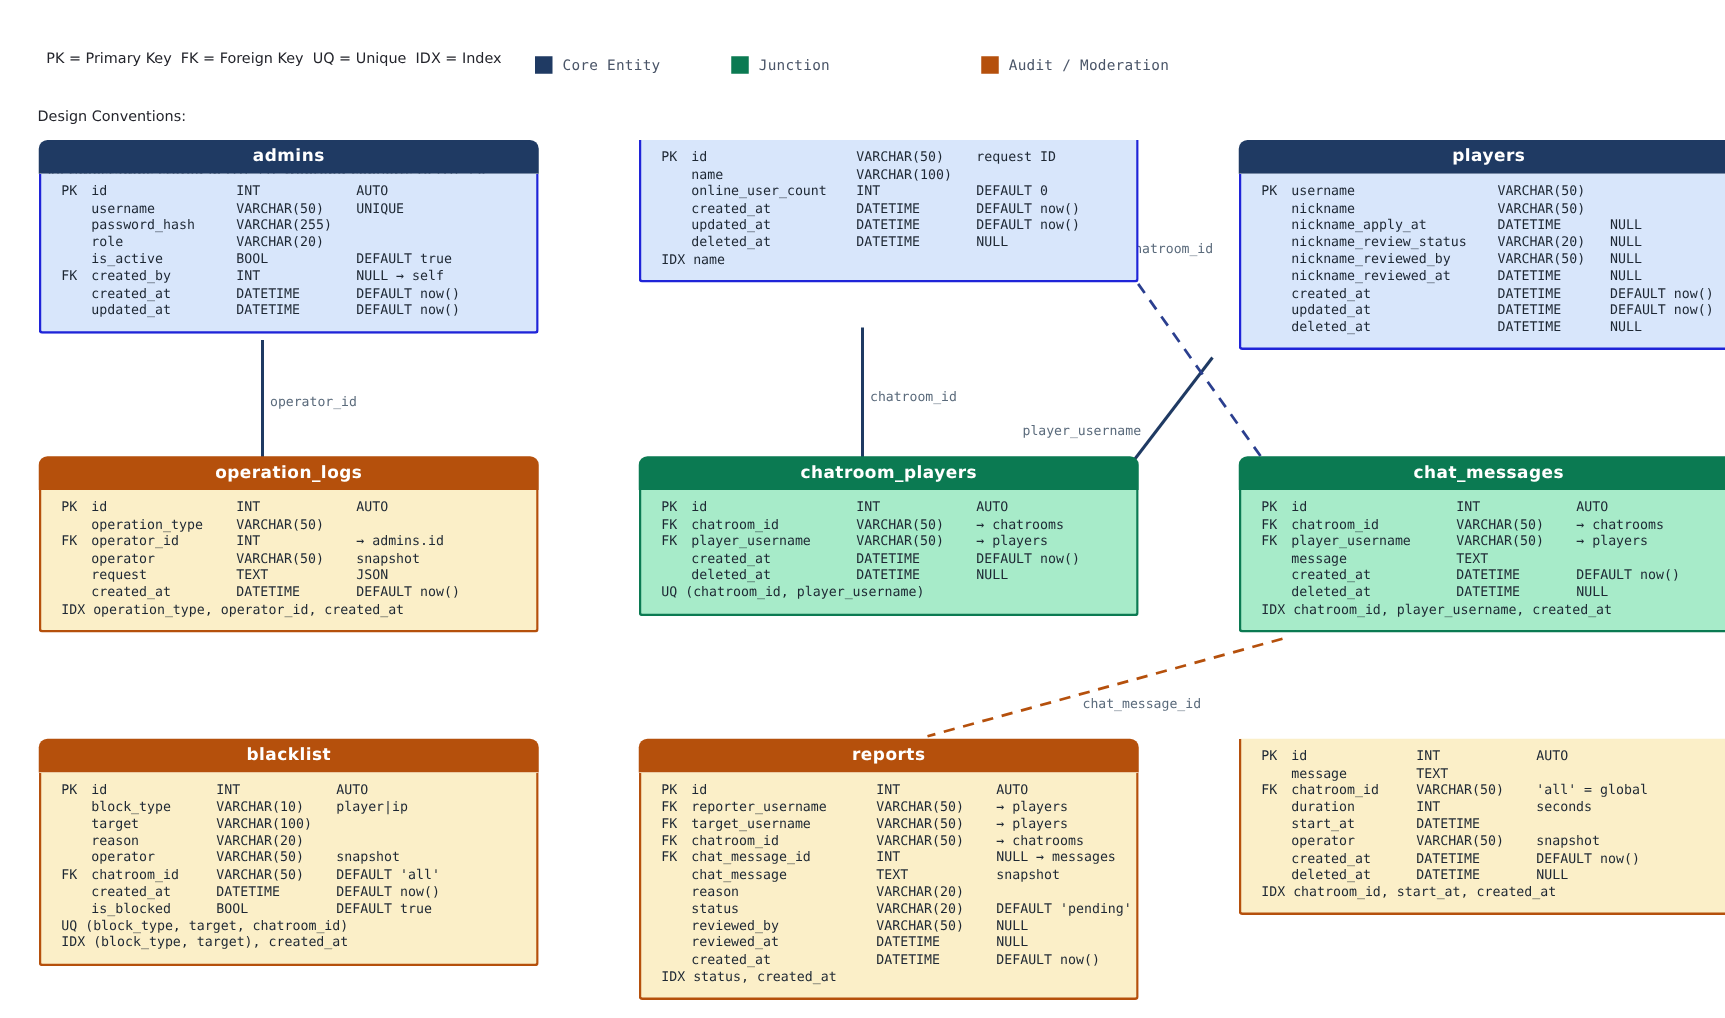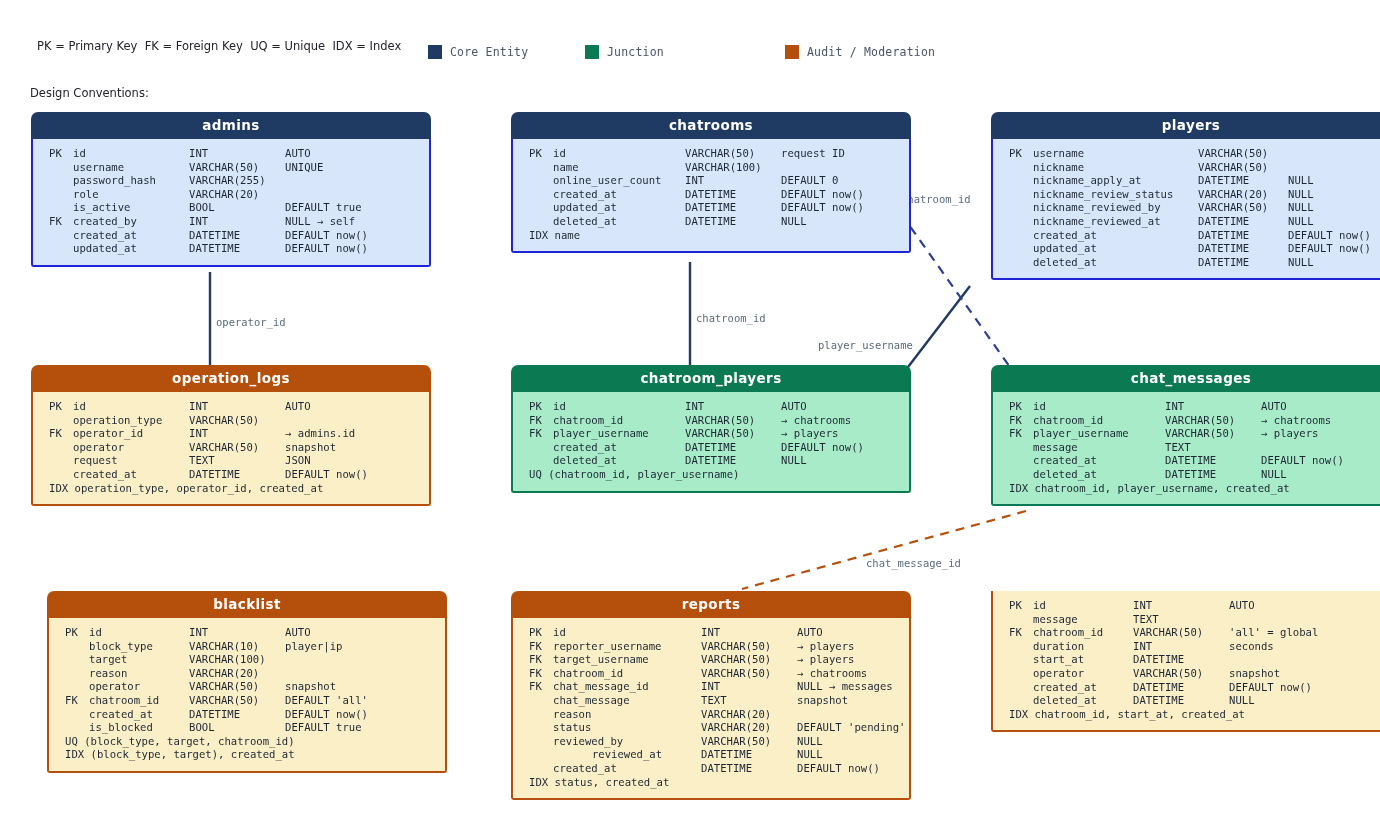--- a/index.html
+++ b/index.html
@@ -138,21 +138,20 @@
           <div class="row"><span class="c-key"></span><span class="c-name" style="width: 116px;">username</span><span class="c-type" style="width: 96px;">VARCHAR(50)</span><span class="c-note">UNIQUE</span></div>
           <div class="row"><span class="c-key"></span><span class="c-name" style="width: 116px;">password_hash</span><span class="c-type" style="width: 96px;">VARCHAR(255)</span><span class="c-note"></span></div>
           <div class="row"><span class="c-key"></span><span class="c-name" style="width: 116px;">role</span><span class="c-type" style="width: 96px;">VARCHAR(20)</span><span class="c-note"></span></div>
           <div class="row"><span class="c-key"></span><span class="c-name" style="width: 116px;">is_active</span><span class="c-type" style="width: 96px;">BOOL</span><span class="c-note">DEFAULT true</span></div>
           <div class="row"><span class="c-key">FK </span><span class="c-name" style="width: 116px;">created_by</span><span class="c-type" style="width: 96px;">INT</span><span class="c-note">NULL → self</span></div>
           <div class="row"><span class="c-key"></span><span class="c-name" style="width: 116px;">created_at</span><span class="c-type" style="width: 96px;">DATETIME</span><span class="c-note">DEFAULT now()</span></div>
           <div class="row"><span class="c-key"></span><span class="c-name" style="width: 116px;">updated_at</span><span class="c-type" style="width: 96px;">DATETIME</span><span class="c-note">DEFAULT now()</span></div>
         </div>
       </div>
       <div class="tbl core" style="left: 490px; top: 112px; width: 400px;">
-        <div class="tbl-hd">chatrooms</div>
         <div class="tbl-bd">
           <div class="row"><span class="c-key">PK </span><span class="c-name" style="width: 132px;">id</span><span class="c-type" style="width: 96px;">VARCHAR(50)</span><span class="c-note">request ID</span></div>
           <div class="row"><span class="c-key"></span><span class="c-name" style="width: 132px;">name</span><span class="c-type" style="width: 96px;">VARCHAR(100)</span><span class="c-note"></span></div>
           <div class="row"><span class="c-key"></span><span class="c-name" style="width: 132px;">online_user_count</span><span class="c-type" style="width: 96px;">INT</span><span class="c-note">DEFAULT 0</span></div>
           <div class="row"><span class="c-key"></span><span class="c-name" style="width: 132px;">created_at</span><span class="c-type" style="width: 96px;">DATETIME</span><span class="c-note">DEFAULT now()</span></div>
           <div class="row"><span class="c-key"></span><span class="c-name" style="width: 132px;">updated_at</span><span class="c-type" style="width: 96px;">DATETIME</span><span class="c-note">DEFAULT now()</span></div>
           <div class="row"><span class="c-key"></span><span class="c-name" style="width: 132px;">deleted_at</span><span class="c-type" style="width: 96px;">DATETIME</span><span class="c-note">NULL</span></div>
           <div class="row full"><span class="c-key">IDX </span><span class="c-name">name</span><span class="c-type"></span><span class="c-note"></span></div>
         </div>
       </div>
@@ -198,21 +197,21 @@
         <div class="tbl-bd">
           <div class="row"><span class="c-key">PK </span><span class="c-name" style="width: 132px;">id</span><span class="c-type" style="width: 96px;">INT</span><span class="c-note">AUTO</span></div>
           <div class="row"><span class="c-key">FK </span><span class="c-name" style="width: 132px;">chatroom_id</span><span class="c-type" style="width: 96px;">VARCHAR(50)</span><span class="c-note">→ chatrooms</span></div>
           <div class="row"><span class="c-key">FK </span><span class="c-name" style="width: 132px;">player_username</span><span class="c-type" style="width: 96px;">VARCHAR(50)</span><span class="c-note">→ players</span></div>
           <div class="row"><span class="c-key"></span><span class="c-name" style="width: 132px;">message</span><span class="c-type" style="width: 96px;">TEXT</span><span class="c-note"></span></div>
           <div class="row"><span class="c-key"></span><span class="c-name" style="width: 132px;">created_at</span><span class="c-type" style="width: 96px;">DATETIME</span><span class="c-note">DEFAULT now()</span></div>
           <div class="row"><span class="c-key"></span><span class="c-name" style="width: 132px;">deleted_at</span><span class="c-type" style="width: 96px;">DATETIME</span><span class="c-note">NULL</span></div>
           <div class="row full"><span class="c-key">IDX </span><span class="c-name">chatroom_id, player_username, created_at</span><span class="c-type"></span><span class="c-note"></span></div>
         </div>
       </div>
-      <div class="tbl audit" style="left: 10px; top: 591px; width: 400px; margin-left: 16px;">
+      <div class="tbl audit" style="left: 10px; top: 591px; width: 400px;">
         <div class="tbl-hd">blacklist</div>
         <div class="tbl-bd">
           <div class="row"><span class="c-key">PK </span><span class="c-name" style="width: 100px;">id</span><span class="c-type" style="width: 96px;">INT</span><span class="c-note">AUTO</span></div>
           <div class="row"><span class="c-key"></span><span class="c-name" style="width: 100px;">block_type</span><span class="c-type" style="width: 96px;">VARCHAR(10)</span><span class="c-note">player|ip</span></div>
           <div class="row"><span class="c-key"></span><span class="c-name" style="width: 100px;">target</span><span class="c-type" style="width: 96px;">VARCHAR(100)</span><span class="c-note"></span></div>
           <div class="row"><span class="c-key"></span><span class="c-name" style="width: 100px;">reason</span><span class="c-type" style="width: 96px;">VARCHAR(20)</span><span class="c-note"></span></div>
           <div class="row"><span class="c-key"></span><span class="c-name" style="width: 100px;">operator</span><span class="c-type" style="width: 96px;">VARCHAR(50)</span><span class="c-note">snapshot</span></div>
           <div class="row"><span class="c-key">FK </span><span class="c-name" style="width: 100px;">chatroom_id</span><span class="c-type" style="width: 96px;">VARCHAR(50)</span><span class="c-note">DEFAULT 'all'</span></div>
           <div class="row"><span class="c-key"></span><span class="c-name" style="width: 100px;">created_at</span><span class="c-type" style="width: 96px;">DATETIME</span><span class="c-note">DEFAULT now()</span></div>
           <div class="row"><span class="c-key"></span><span class="c-name" style="width: 100px;">is_blocked</span><span class="c-type" style="width: 96px;">BOOL</span><span class="c-note">DEFAULT true</span></div>
@@ -225,21 +224,21 @@
         <div class="tbl-bd">
           <div class="row"><span class="c-key">PK </span><span class="c-name" style="width: 148px;">id</span><span class="c-type" style="width: 96px;">INT</span><span class="c-note">AUTO</span></div>
           <div class="row"><span class="c-key">FK </span><span class="c-name" style="width: 148px;">reporter_username</span><span class="c-type" style="width: 96px;">VARCHAR(50)</span><span class="c-note">→ players</span></div>
           <div class="row"><span class="c-key">FK </span><span class="c-name" style="width: 148px;">target_username</span><span class="c-type" style="width: 96px;">VARCHAR(50)</span><span class="c-note">→ players</span></div>
           <div class="row"><span class="c-key">FK </span><span class="c-name" style="width: 148px;">chatroom_id</span><span class="c-type" style="width: 96px;">VARCHAR(50)</span><span class="c-note">→ chatrooms</span></div>
           <div class="row"><span class="c-key">FK </span><span class="c-name" style="width: 148px;">chat_message_id</span><span class="c-type" style="width: 96px;">INT</span><span class="c-note">NULL → messages</span></div>
           <div class="row"><span class="c-key"></span><span class="c-name" style="width: 148px;">chat_message</span><span class="c-type" style="width: 96px;">TEXT</span><span class="c-note">snapshot</span></div>
           <div class="row"><span class="c-key"></span><span class="c-name" style="width: 148px;">reason</span><span class="c-type" style="width: 96px;">VARCHAR(20)</span><span class="c-note"></span></div>
           <div class="row"><span class="c-key"></span><span class="c-name" style="width: 148px;">status</span><span class="c-type" style="width: 96px;">VARCHAR(20)</span><span class="c-note">DEFAULT 'pending'</span></div>
           <div class="row"><span class="c-key"></span><span class="c-name" style="width: 148px;">reviewed_by</span><span class="c-type" style="width: 96px;">VARCHAR(50)</span><span class="c-note">NULL</span></div>
-          <div class="row"><span class="c-key"></span><span class="c-name" style="width: 148px; text-align: center;">reviewed_at</span><span class="c-type" style="width: 96px;">DATETIME</span><span class="c-note">NULL</span></div>
+          <div class="row"><span class="c-key"></span><span class="c-name" style="width: 148px;">reviewed_at</span><span class="c-type" style="width: 96px;">DATETIME</span><span class="c-note">NULL</span></div>
           <div class="row"><span class="c-key"></span><span class="c-name" style="width: 148px;">created_at</span><span class="c-type" style="width: 96px;">DATETIME</span><span class="c-note">DEFAULT now()</span></div>
           <div class="row full"><span class="c-key">IDX </span><span class="c-name">status, created_at</span><span class="c-type"></span><span class="c-note"></span></div>
         </div>
       </div>
       <div class="tbl audit" style="left: 970px; top: 591px; width: 400px;">
         <div class="tbl-bd">
           <div class="row"><span class="c-key">PK </span><span class="c-name" style="width: 100px;">id</span><span class="c-type" style="width: 96px;">INT</span><span class="c-note">AUTO</span></div>
           <div class="row"><span class="c-key"></span><span class="c-name" style="width: 100px;">message</span><span class="c-type" style="width: 96px;">TEXT</span><span class="c-note"></span></div>
           <div class="row"><span class="c-key">FK </span><span class="c-name" style="width: 100px;">chatroom_id</span><span class="c-type" style="width: 96px;">VARCHAR(50)</span><span class="c-note">'all' = global</span></div>
           <div class="row"><span class="c-key"></span><span class="c-name" style="width: 100px;">duration</span><span class="c-type" style="width: 96px;">INT</span><span class="c-note">seconds</span></div>

